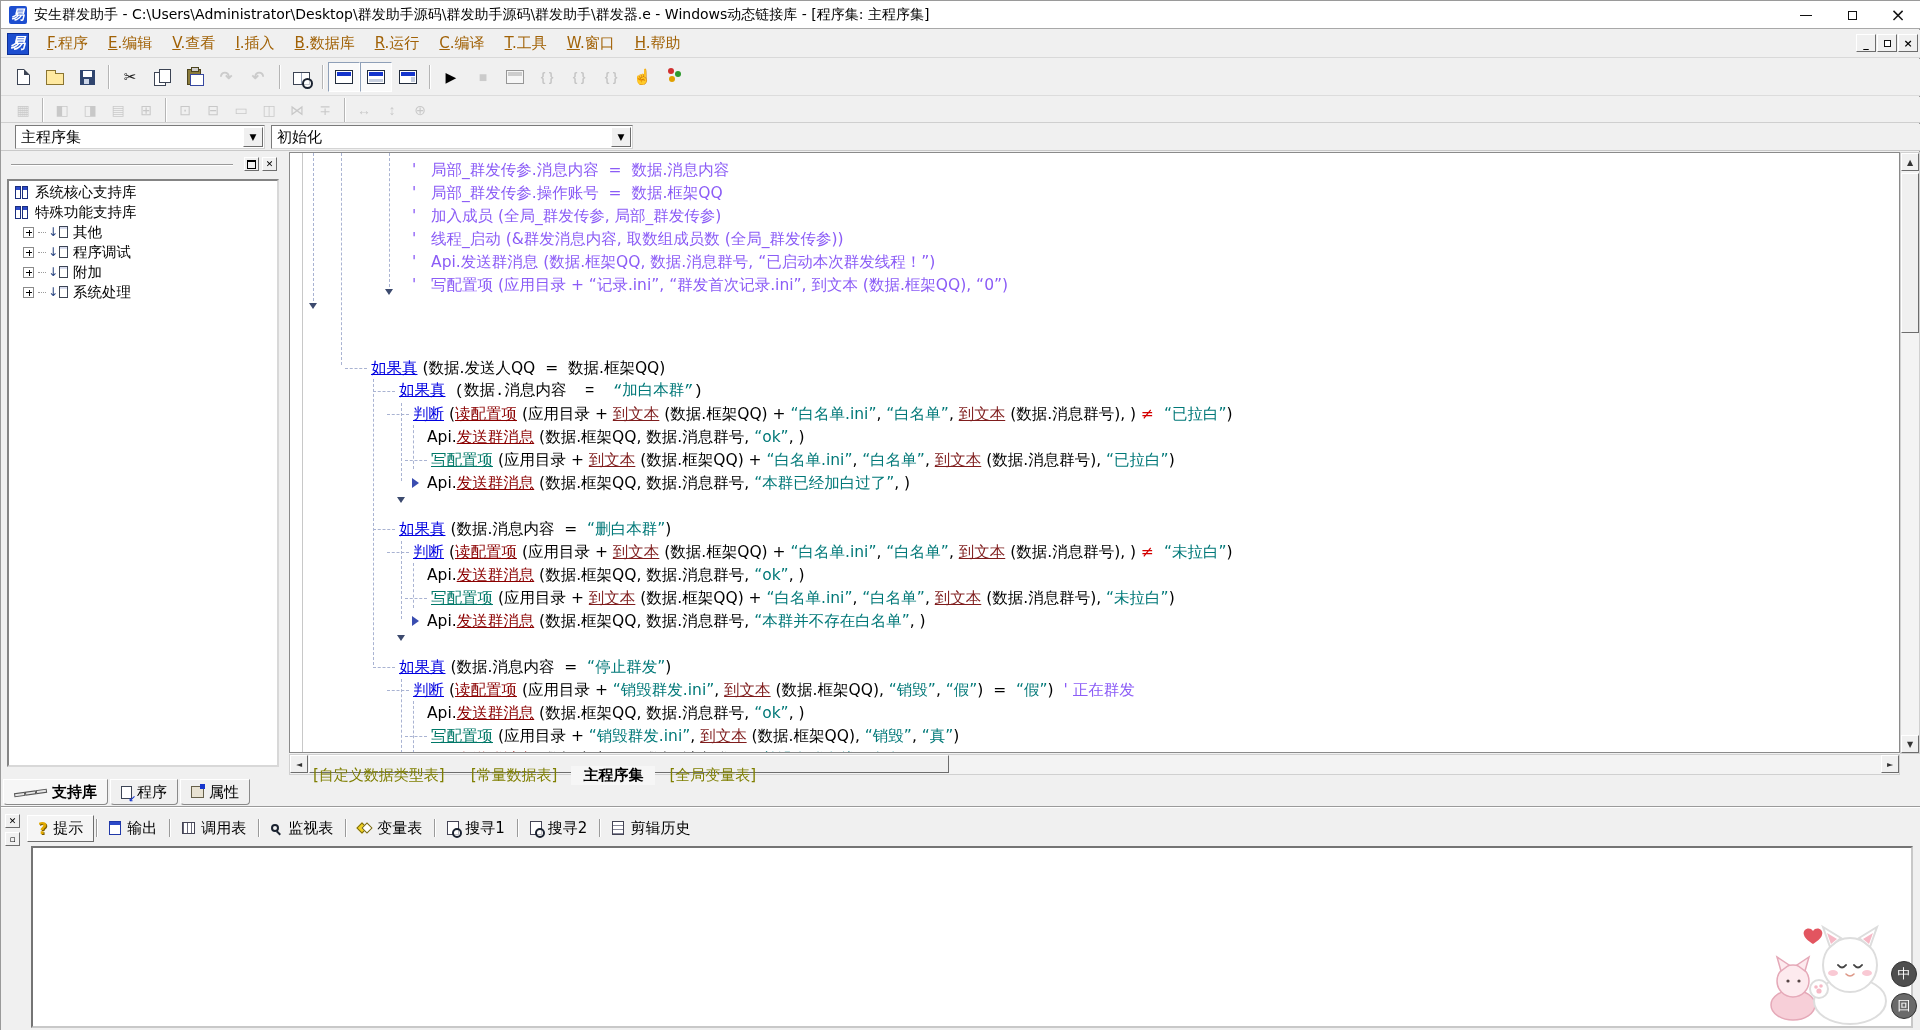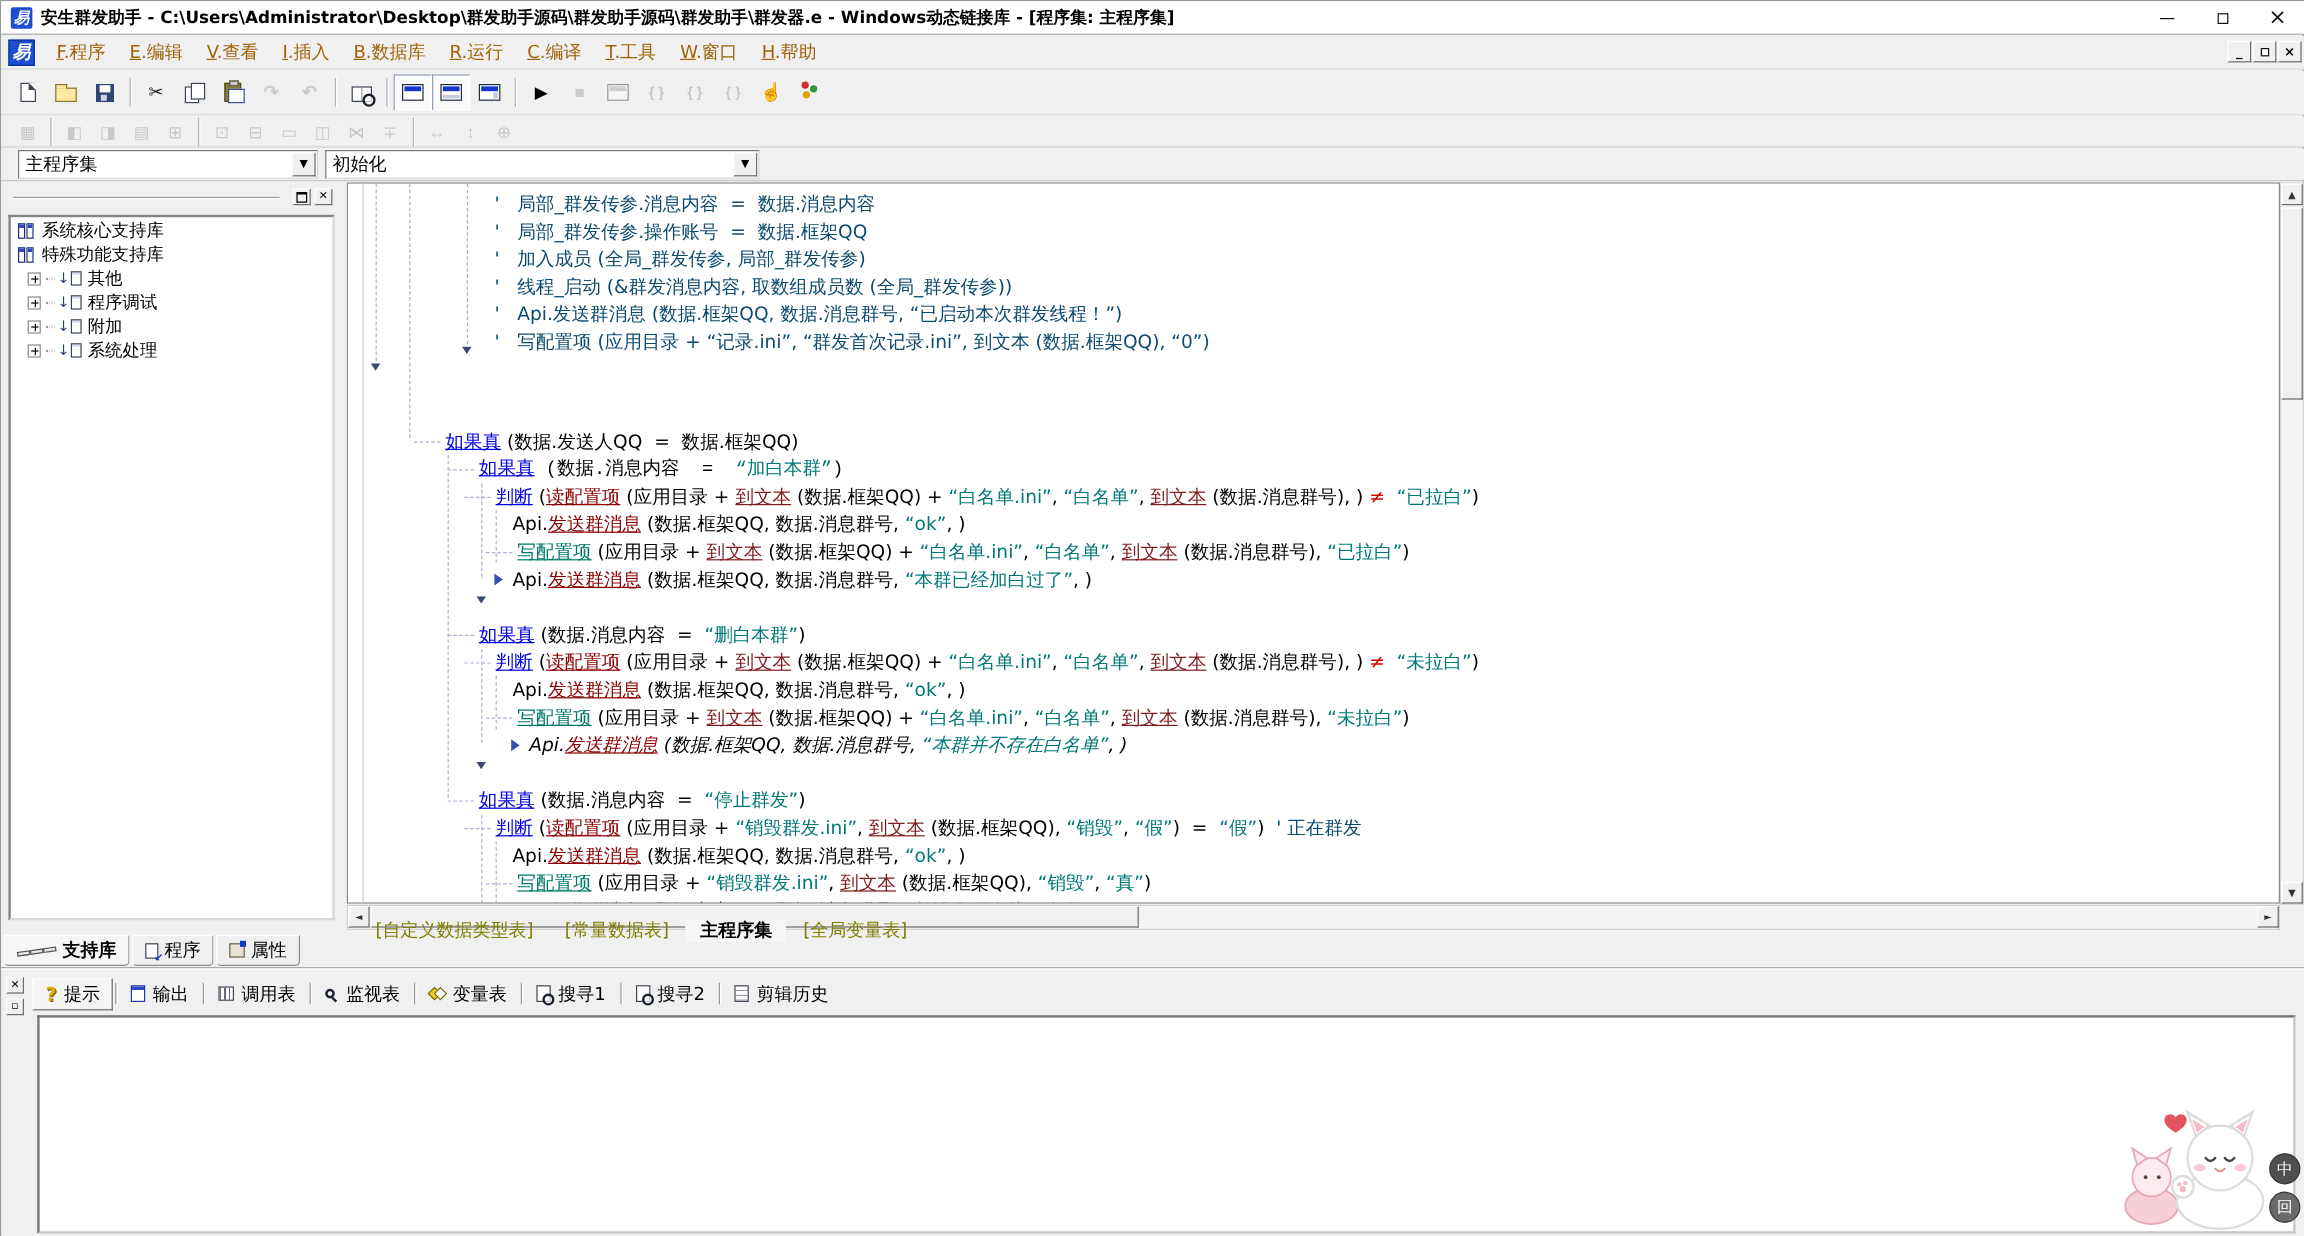--- a/index.html
+++ b/index.html
@@ -7,21 +7,21 @@
   body { font-family:"DejaVu Sans", sans-serif; background:#f0f0f0; position:relative;
          -webkit-font-smoothing:antialiased; }
   .app { position:absolute; inset:0; border:1px solid #9a9a9a; background:#f0f0f0; }
 
   
   .titlebar { position:absolute; left:0; top:0; width:1920px; height:28px; background:#fff;
               display:flex; align-items:center; border-bottom:1px solid #a8a8a8; }
   .app-icon { width:18px; height:18px; margin:0 7px 0 8px; background:#1d4ed0; color:#fff;
               font-size:13px; font-style:italic; font-weight:bold; display:flex;
               align-items:center; justify-content:center; border-radius:2px; }
-  .title-text { font-size:14px; color:#000; white-space:nowrap;font-weight:bold; }
+  .title-text { font-size:14px; color:#000; white-space:nowrap; }
   .win-controls { position:absolute; right:0; top:0; height:28px; display:flex; }
   .wbtn { width:46px; height:28px; display:flex; align-items:center; justify-content:center;
           font-size:15px; color:#111; }
   .glyph-min { width:12px; border-top:1px solid #111; display:inline-block; }
   .glyph-restore { width:9px; height:9px; border:1px solid #111; position:relative; background:#fff; }
   .glyph-restore::before { content:""; position:absolute; left:2px; top:-4px; width:9px; height:9px;
               border:1px solid #111; background:#fff; z-index:-1; }
   .glyph-close { font-size:18px; line-height:18px; }
 
   
@@ -146,21 +146,21 @@
               border-right:4px solid transparent; border-top:6px solid #3c4a6e; }
   .codeline { position:absolute; white-space:pre; font-size:15.5px; line-height:20px; height:21px; }
   .codeline .conn { position:absolute; left:-26px; top:10px; width:22px; border-top:1px dashed #a9b3d2; }
   .codeline .mk { position:absolute; left:-15px; top:5px; width:0; height:0;
                   border-left:7px solid #3a4db0; border-top:5px solid transparent; border-bottom:5px solid transparent; }
   .sk { color:#0000e0; text-decoration:underline; }
   .sm { color:#8b0000; text-decoration:underline; }
   .st { color:#007868; text-decoration:underline; }
   .sr { color:#7f1d1d; text-decoration:underline; }
   .ss { color:#007878; }
-  .sc { color:#0c4a6e;text-align:center; }
+  .sc { color:#8b5cf6;text-align:center; }
   .sp { color:#000000; }
   .sx { color:#d40000; }
 
   
   .vscroll { position:absolute; left:1899px; top:151px; width:20px; height:602px; background:#f3f3f3; border:1px solid #d0d0d0; }
   .hscroll { position:absolute; left:288px; top:753px; width:1611px; height:21px; background:#f3f3f3; border:1px solid #d0d0d0; }
   .sbtn { position:absolute; background:#f0f0f0; border:1px solid; border-color:#fff #6d6d6d #6d6d6d #fff;
           display:flex; align-items:center; justify-content:center; font-size:8px; color:#333; }
   .vscroll .sbtn { left:0; width:18px; height:18px; } .hscroll .sbtn { top:0; width:18px; height:18px; }
   .thumb { position:absolute; background:#f0f0f0; border:1px solid; border-color:#fff #6d6d6d #6d6d6d #fff; }
@@ -470,21 +470,21 @@
       <div class="codeline" style="left: 81px; top: 205px;"><span class="conn"></span><span class="sk">如果真</span><span class="sp"> (数据.发送人QQ  =  数据.框架QQ)</span></div>
       <div class="codeline" style="left: 109px; top: 228px; font-family: Liberation Mono, monospace;"><span class="conn"></span><span class="sk">如果真</span><span class="sp"> (数据.消息内容  =  </span><span class="ss">“加白本群”</span><span class="sp">)</span></div>
       <div class="codeline" style="left: 123px; top: 251px;"><span class="conn"></span><span class="sk">判断</span><span class="sp"> (</span><span class="sm">读配置项</span><span class="sp"> (应用目录 + </span><span class="sr">到文本</span><span class="sp"> (数据.框架QQ) + </span><span class="ss">“白名单.ini”</span><span class="sp">, </span><span class="ss">“白名单”</span><span class="sp">, </span><span class="sr">到文本</span><span class="sp"> (数据.消息群号), ) </span><span class="sx">≠</span><span class="sp">  </span><span class="ss">“已拉白”</span><span class="sp">)</span></div>
       <div class="codeline" style="left: 137px; top: 274px;"><span class="sp">Api.</span><span class="sm">发送群消息</span><span class="sp"> (数据.框架QQ, 数据.消息群号, </span><span class="ss">“ok”</span><span class="sp">, )</span></div>
       <div class="codeline" style="left: 141px; top: 297px;"><span class="conn"></span><span class="st">写配置项</span><span class="sp"> (应用目录 + </span><span class="sr">到文本</span><span class="sp"> (数据.框架QQ) + </span><span class="ss">“白名单.ini”</span><span class="sp">, </span><span class="ss">“白名单”</span><span class="sp">, </span><span class="sr">到文本</span><span class="sp"> (数据.消息群号), </span><span class="ss">“已拉白”</span><span class="sp">)</span></div>
       <div class="codeline" style="left: 137px; top: 320px;"><span class="mk"></span><span class="sp">Api.</span><span class="sm">发送群消息</span><span class="sp"> (数据.框架QQ, 数据.消息群号, </span><span class="ss">“本群已经加白过了”</span><span class="sp">, )</span></div>
       <div class="codeline" style="left: 109px; top: 366px;"><span class="conn"></span><span class="sk">如果真</span><span class="sp"> (数据.消息内容  =  </span><span class="ss">“删白本群”</span><span class="sp">)</span></div>
       <div class="codeline" style="left: 123px; top: 389px;"><span class="conn"></span><span class="sk">判断</span><span class="sp"> (</span><span class="sm">读配置项</span><span class="sp"> (应用目录 + </span><span class="sr">到文本</span><span class="sp"> (数据.框架QQ) + </span><span class="ss">“白名单.ini”</span><span class="sp">, </span><span class="ss">“白名单”</span><span class="sp">, </span><span class="sr">到文本</span><span class="sp"> (数据.消息群号), ) </span><span class="sx">≠</span><span class="sp">  </span><span class="ss">“未拉白”</span><span class="sp">)</span></div>
       <div class="codeline" style="left: 137px; top: 412px;"><span class="sp">Api.</span><span class="sm">发送群消息</span><span class="sp"> (数据.框架QQ, 数据.消息群号, </span><span class="ss">“ok”</span><span class="sp">, )</span></div>
       <div class="codeline" style="left: 141px; top: 435px;"><span class="conn"></span><span class="st">写配置项</span><span class="sp"> (应用目录 + </span><span class="sr">到文本</span><span class="sp"> (数据.框架QQ) + </span><span class="ss">“白名单.ini”</span><span class="sp">, </span><span class="ss">“白名单”</span><span class="sp">, </span><span class="sr">到文本</span><span class="sp"> (数据.消息群号), </span><span class="ss">“未拉白”</span><span class="sp">)</span></div>
-      <div class="codeline" style="left: 151px; top: 458px; font-style: italic;"><span class="mk"></span><span class="sp">Api.</span><span class="sm">发送群消息</span><span class="sp"> (数据.框架QQ, 数据.消息群号, </span><span class="ss">“本群并不存在白名单”</span><span class="sp">, )</span></div>
+      <div class="codeline" style="left: 137px; top: 458px;"><span class="mk"></span><span class="sp">Api.</span><span class="sm">发送群消息</span><span class="sp"> (数据.框架QQ, 数据.消息群号, </span><span class="ss">“本群并不存在白名单”</span><span class="sp">, )</span></div>
       <div class="codeline" style="left: 109px; top: 504px;"><span class="conn"></span><span class="sk">如果真</span><span class="sp"> (数据.消息内容  =  </span><span class="ss">“停止群发”</span><span class="sp">)</span></div>
       <div class="codeline" style="left: 123px; top: 527px;"><span class="conn"></span><span class="sk">判断</span><span class="sp"> (</span><span class="sm">读配置项</span><span class="sp"> (应用目录 + </span><span class="ss">“销毁群发.ini”</span><span class="sp">, </span><span class="sr">到文本</span><span class="sp"> (数据.框架QQ), </span><span class="ss">“销毁”</span><span class="sp">, </span><span class="ss">“假”</span><span class="sp">)  =  </span><span class="ss">“假”</span><span class="sp">)  </span><span class="sc">' 正在群发</span></div>
       <div class="codeline" style="left: 137px; top: 550px;"><span class="sp">Api.</span><span class="sm">发送群消息</span><span class="sp"> (数据.框架QQ, 数据.消息群号, </span><span class="ss">“ok”</span><span class="sp">, )</span></div>
       <div class="codeline" style="left: 141px; top: 573px;"><span class="conn"></span><span class="st">写配置项</span><span class="sp"> (应用目录 + </span><span class="ss">“销毁群发.ini”</span><span class="sp">, </span><span class="sr">到文本</span><span class="sp"> (数据.框架QQ), </span><span class="ss">“销毁”</span><span class="sp">, </span><span class="ss">“真”</span><span class="sp">)</span></div>
       <div class="codeline" style="left: 137px; top: 596px;"><span class="sp">Api.</span><span class="sm">发送群消息</span><span class="sp"> (数据.框架QQ, 数据.消息群号, </span><span class="ss">“并没有群发线程存在”</span><span class="sp">, )</span></div>
     </div>
 
   <div class="vscroll">
     <div class="sbtn" style="top:0;">▲</div>
     <div class="thumb" style="left:0; top:20px; width:18px; height:160px;"></div>

